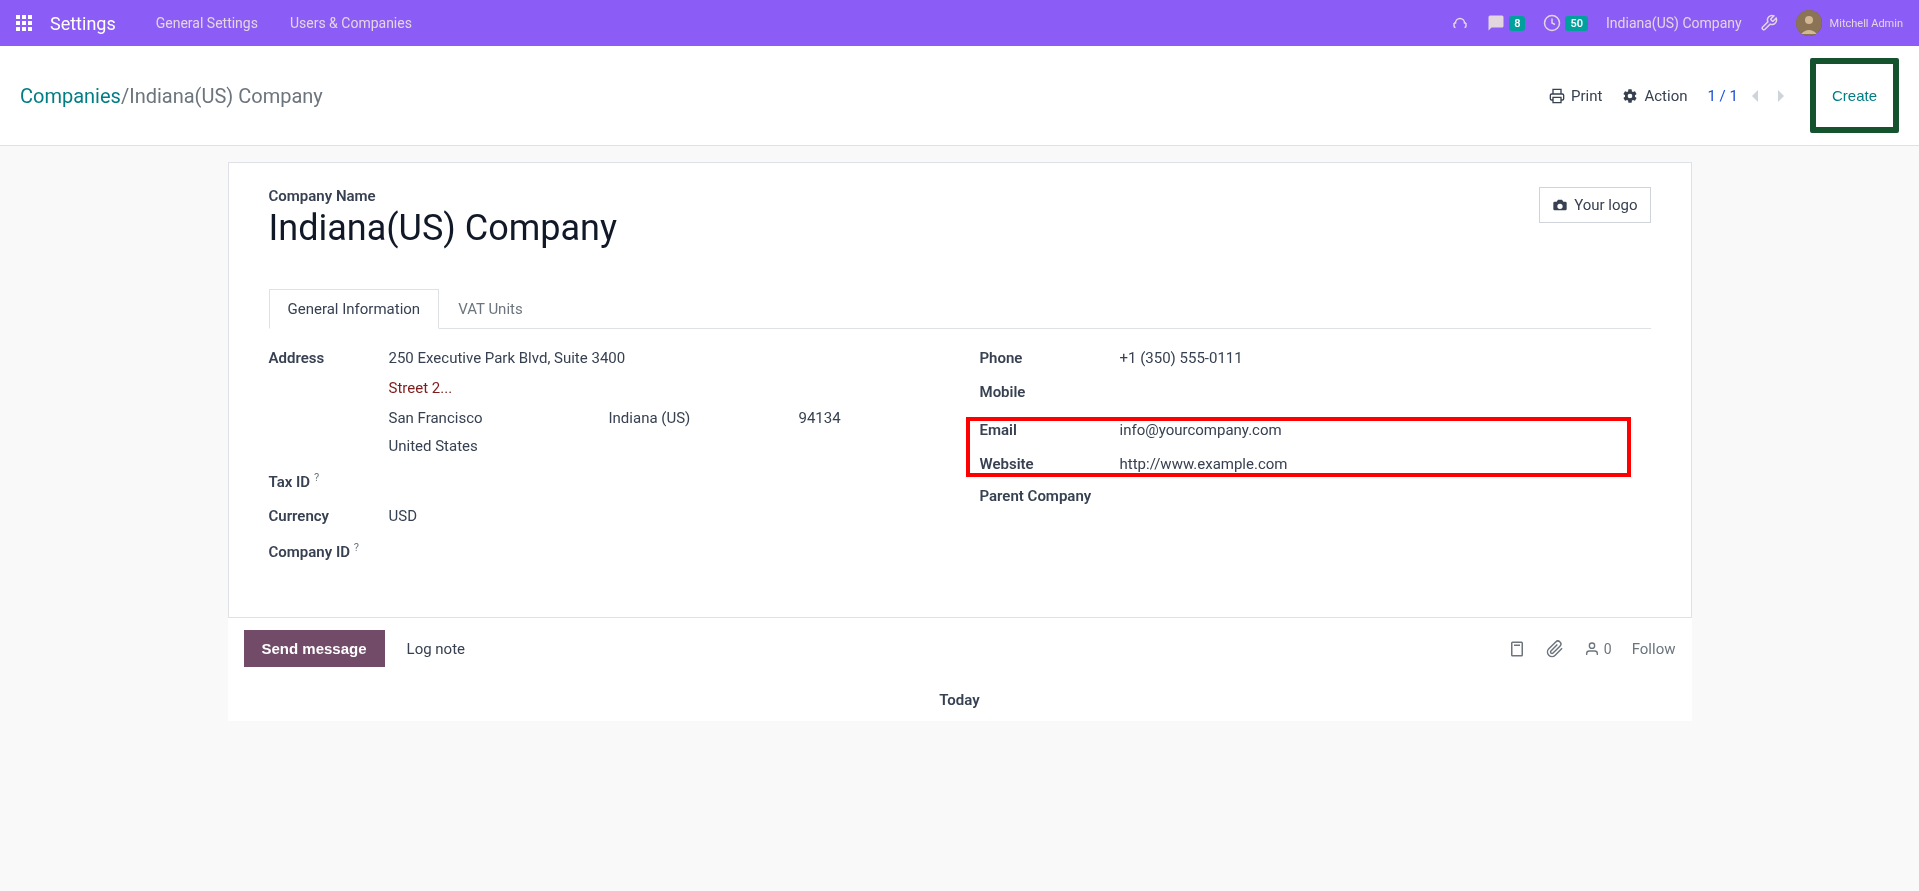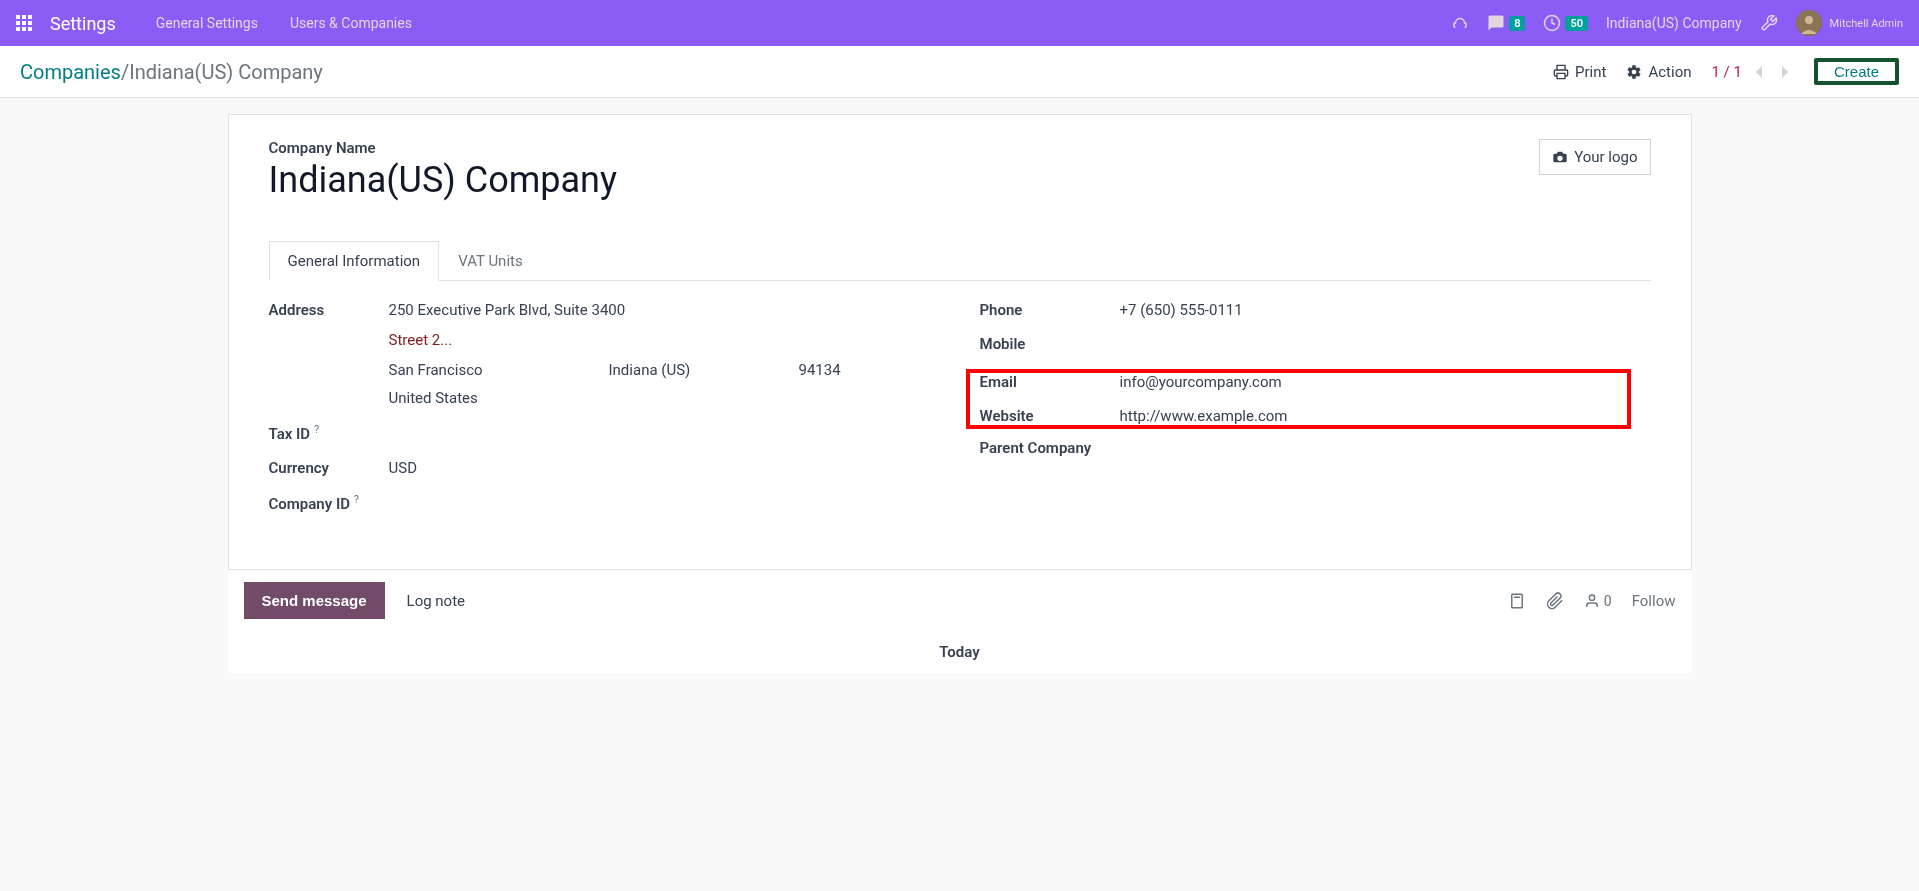--- a/index.html
+++ b/index.html
@@ -133,34 +133,34 @@
       align-items: center;
       gap: 6px;
       color: #374151;
       cursor: pointer;
       font-size: 15px;
     }
     .pager {
       display: flex;
       align-items: center;
       gap: 8px;
-      color: #be185d;
+      color: #1d4ed8;
       font-size: 15px;
     }
     .pager-arrow {
       color: #ced4da;
       cursor: pointer;
       padding: 0 4px;
       font-size: 16px;
     }
     .create-btn {
-      border: 4px solid #14532d;
+      border: 6px solid #14532d;
       color: #017e84;
       background: #fff;
-      padding: 1px 16px;
+      padding: 23px 16px;
       cursor: pointer;
       font-size: 15px;
       border-radius: 2px;
     }
 
     .main-content {
       padding: 16px 4px 0 4px;
       max-width: 1472px;
       margin: 0 auto;
     }
@@ -473,21 +473,21 @@
         </div>
         <div class="form-row">
           <div class="form-label"><span>Company ID</span> <sup>?</sup></div>
           <div class="form-value-col"></div>
         </div>
       </div>
 
       <div class="form-col">
         <div class="form-row">
           <div class="form-label" style="width:140px">Phone</div>
-          <div class="form-value-col">+7 (650) 555-0111</div>
+          <div class="form-value-col">+1 (350) 555-0111</div>
         </div>
         <div class="form-row">
           <div class="form-label" style="width:140px">Mobile</div>
           <div class="form-value-col"></div>
         </div>
 
         <div class="highlighted-box">
           <div class="form-row">
             <div class="form-label" style="width:140px">Email</div>
             <div class="form-value-col">info@yourcompany.com</div>

